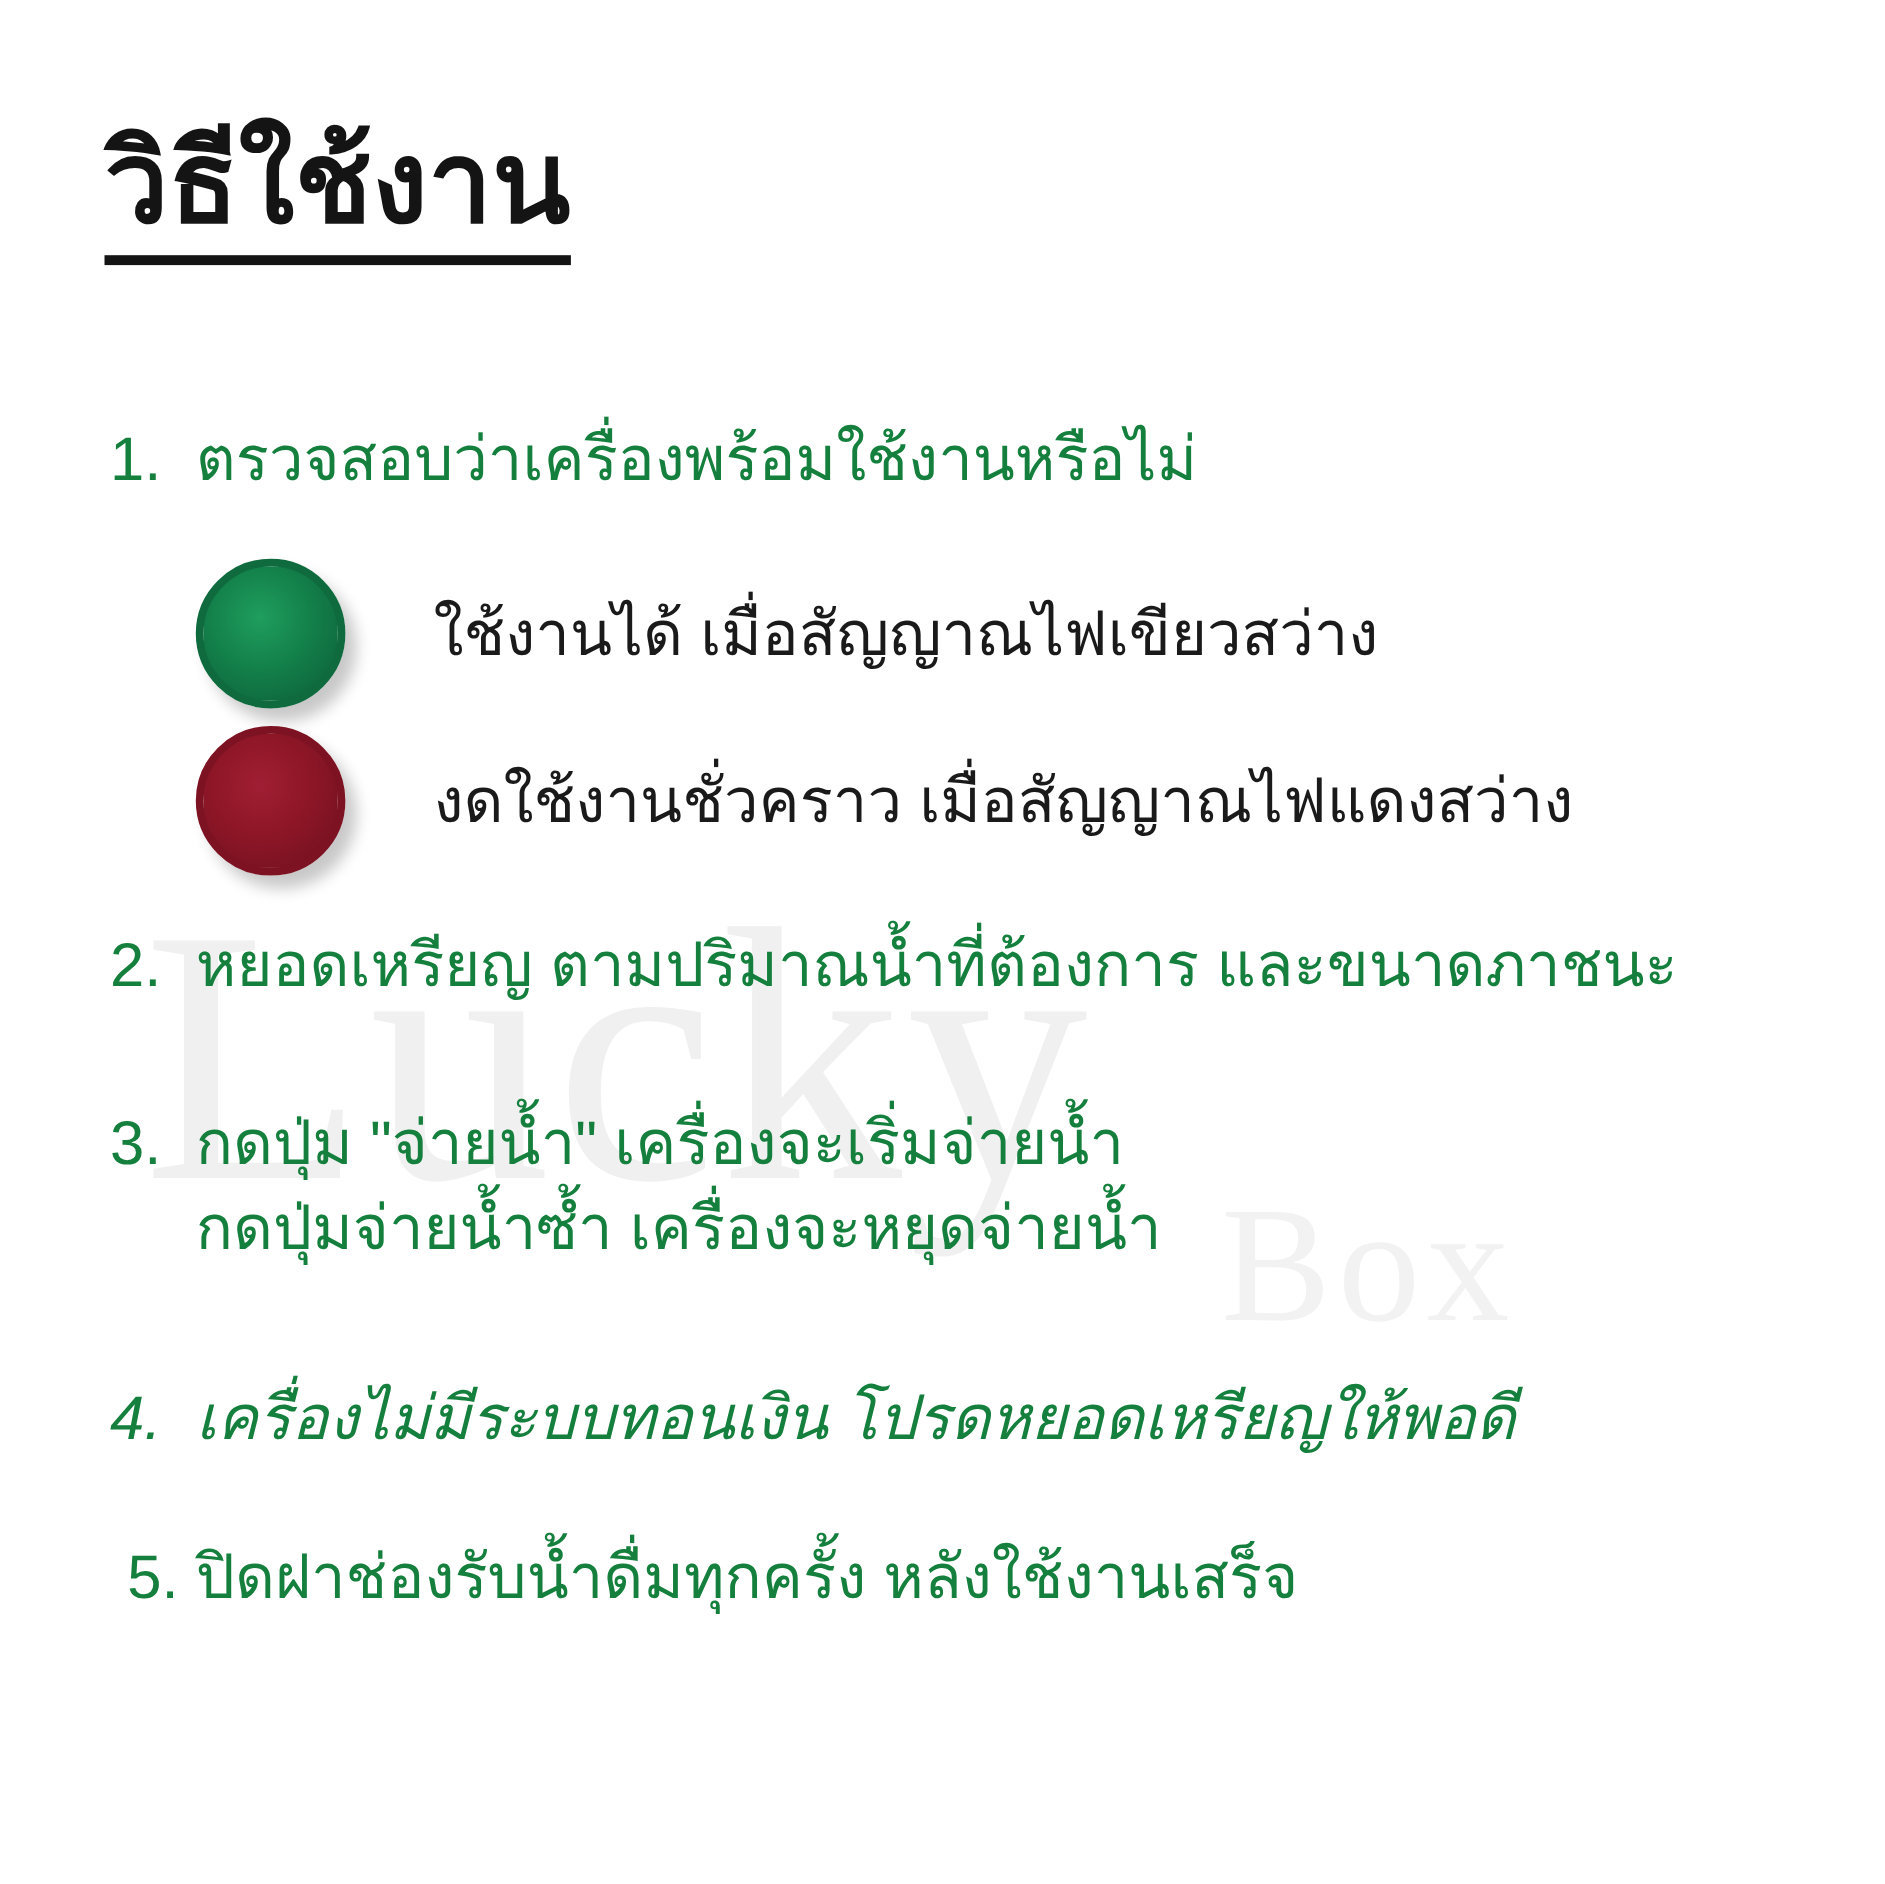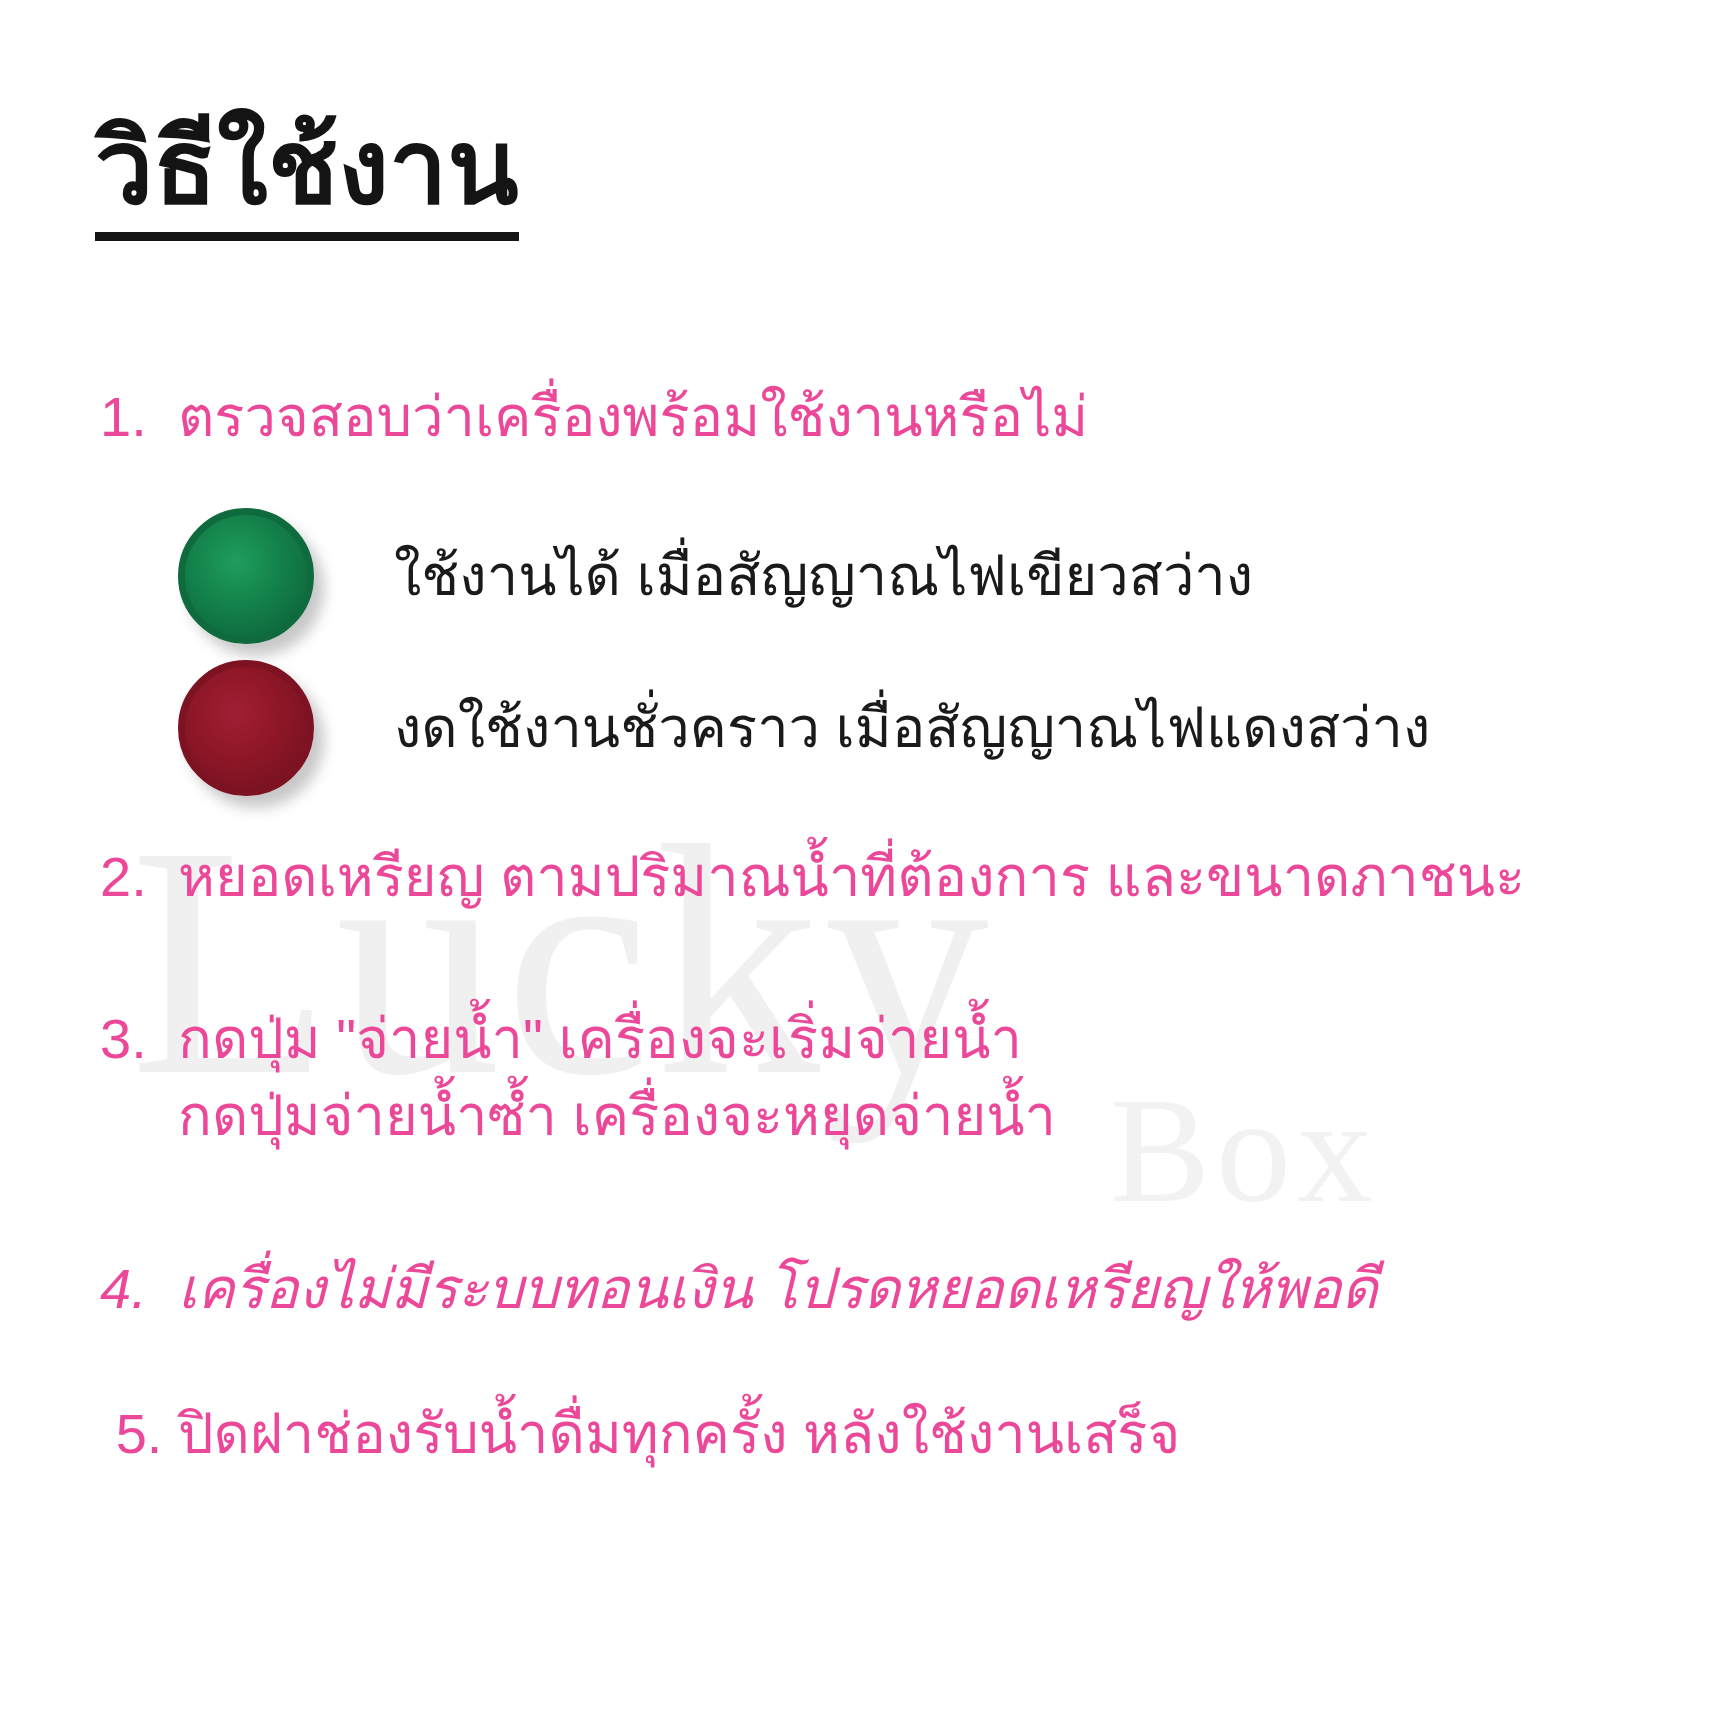--- a/index.html
+++ b/index.html
@@ -68,21 +68,21 @@
     border-bottom: 9px solid #141414;
     padding-bottom: 4px;
     display: inline-block;
     white-space: nowrap;
   }
 
   .step {
     position: absolute;
     font-size: 56px;
     line-height: 1.38;
-    color: #ec4899;
+    color: #15803d;
     white-space: nowrap;
   }
   .step .num {
     display: inline-block;
     width: 78px;
   }
 
   .step-1 { left: 100px; top: 378px; }
   .step-2 { left: 100px; top: 838px; }
   .step-3 { left: 100px; top: 1000px; }

